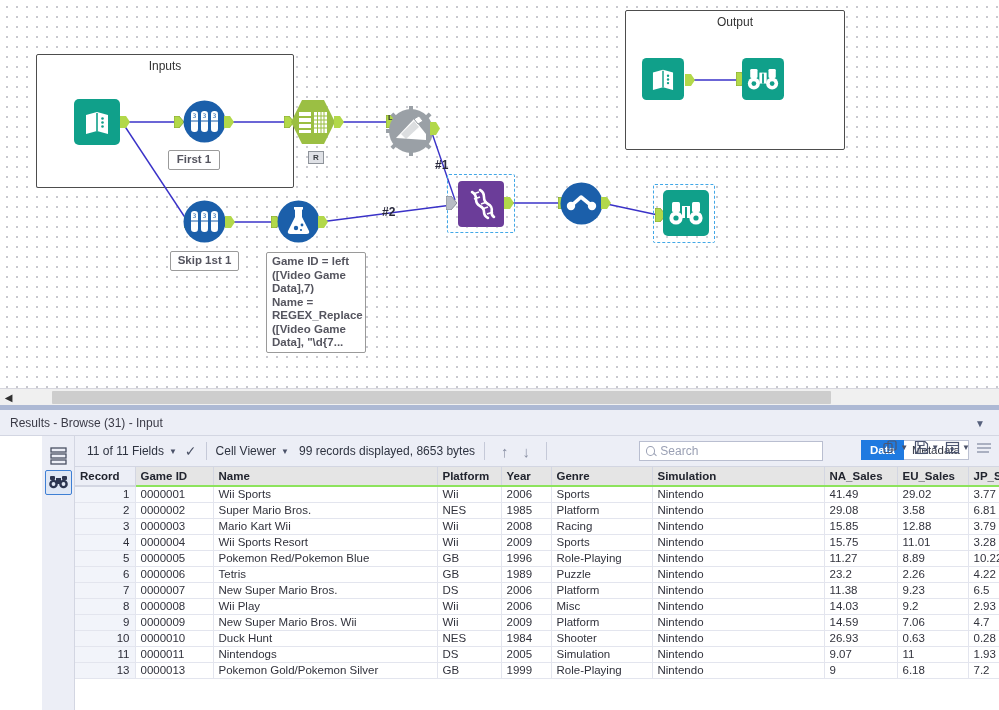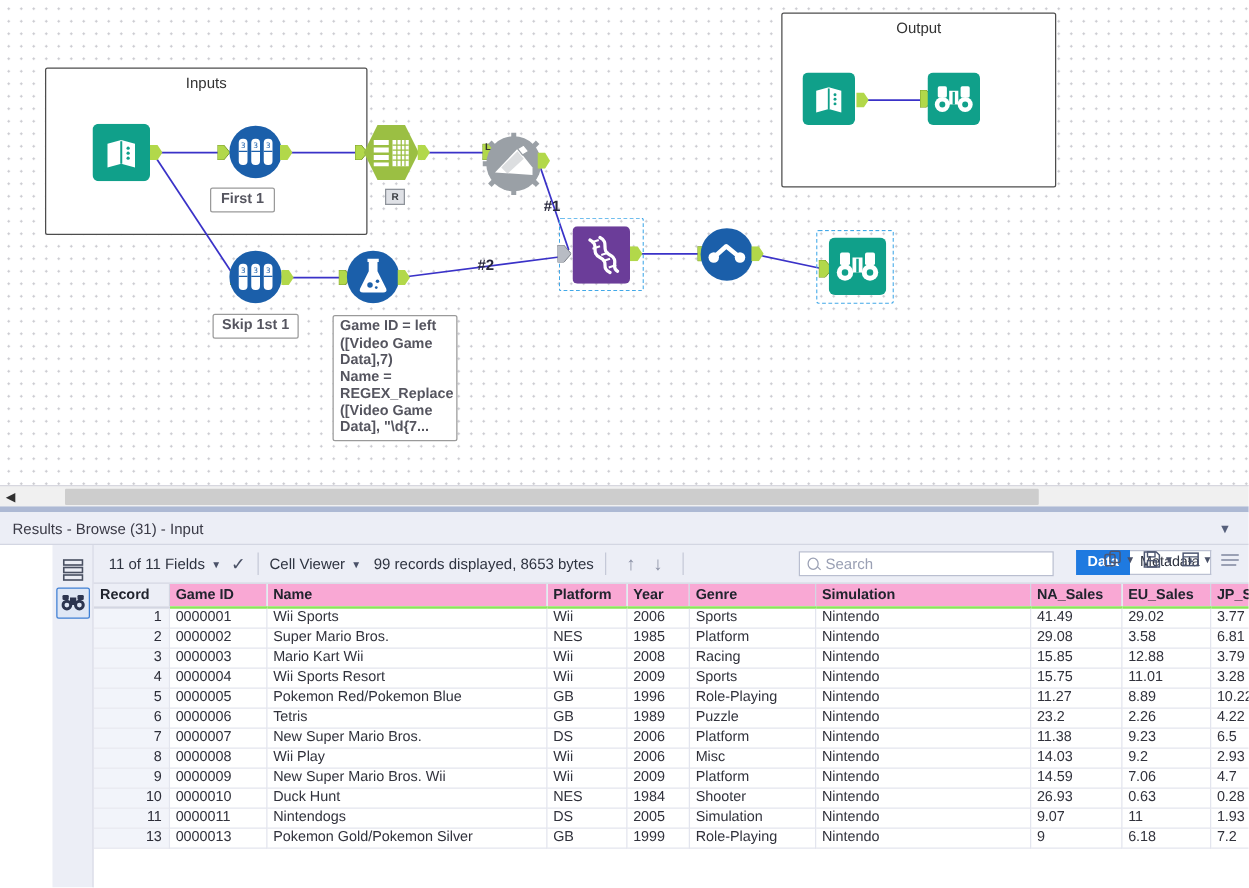--- a/index.html
+++ b/index.html
@@ -122,21 +122,21 @@
   }
   .tb-text { font-size:12px; color:#2e3340; }
   .tb-sep { width:1px; height:18px; background:#c5c9d8; margin:0 9px; }
   .caret { font-size:8px; color:#4a5168; margin-left:5px; }
   .tb-btn { display:flex; align-items:center; cursor:default; }
   .check { color:#4b5266; font-size:14px; margin-left:8px; }
   .arrowbtn { color:#8a90a4; font-size:15px; margin:0 7px; }
 
   #search-wrap {
     position:absolute; left: 564px; top:5px;
-    width: 204px; height:20px;
+    width: 184px; height:20px;
     background:#fff; border:1px solid #b9bed0;
     display:flex; align-items:center; padding:0 6px;
   }
   #search-wrap .mag { width:10px; height:10px; border:1.2px solid #9aa0b4; border-radius:50%; position:relative; margin-right:5px;}
   #search-wrap .mag::after { content:""; position:absolute; width:4px; height:1.2px; background:#9aa0b4; transform:rotate(45deg); right:-3px; bottom:0px;}
   #search-input { border:none; outline:none; font-family:"Liberation Sans",sans-serif; font-size:12px; color:#3a3a46; width:100%; background:transparent;}
   #search-input::placeholder { color:#9aa0b4; }
 
   #dm-toggle { position:absolute; left: 786px; top:4px; display:flex; }
   .dm-btn {
@@ -147,21 +147,21 @@
   .dm-btn.active { background:#1f7ae0; border-color:#1f7ae0; color:#fff; font-weight:bold; }
   .dm-btn + .dm-btn { border-left:none; }
 
   #tb-right { position:absolute; right:4px; top:4px; display:flex; align-items:center; gap:0px; }
   .ic-btn { display:flex; align-items:center; padding:0 3px; color:#4d5671; }
 
   
   #table-scroll { flex:1; overflow:hidden; background:#fff; }
   table { border-collapse: collapse; table-layout: fixed; width: 966px; }
   thead th {
-    background:#f9a8d4;
+    background:#e5e5e5;
     border-bottom: 2px solid #8ce35c;
     border-right: 1px solid #d3d6e2;
     text-align:left;
     font-size:11.5px;
     font-weight:bold;
     color:#21242e;
     height: 19px;
     padding: 0 5px;
     white-space:nowrap;
     overflow:hidden;

